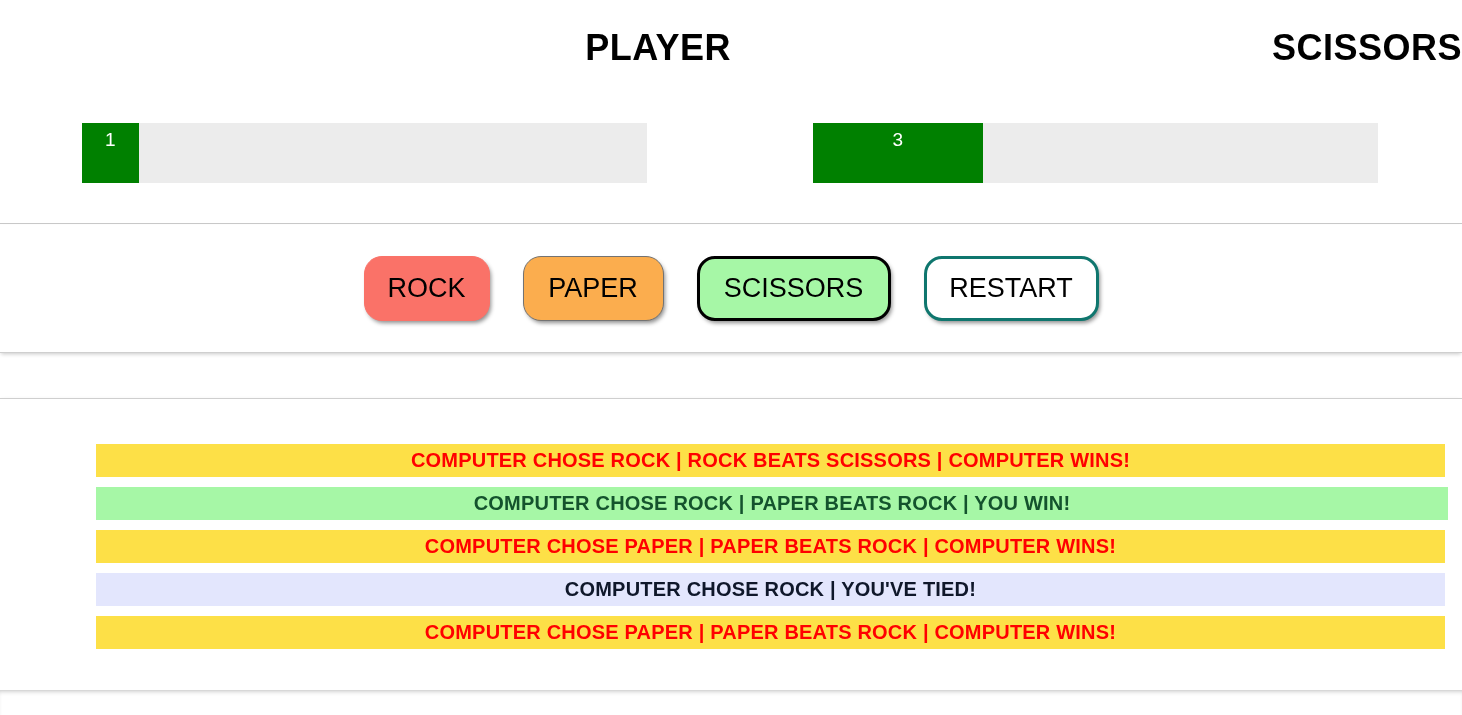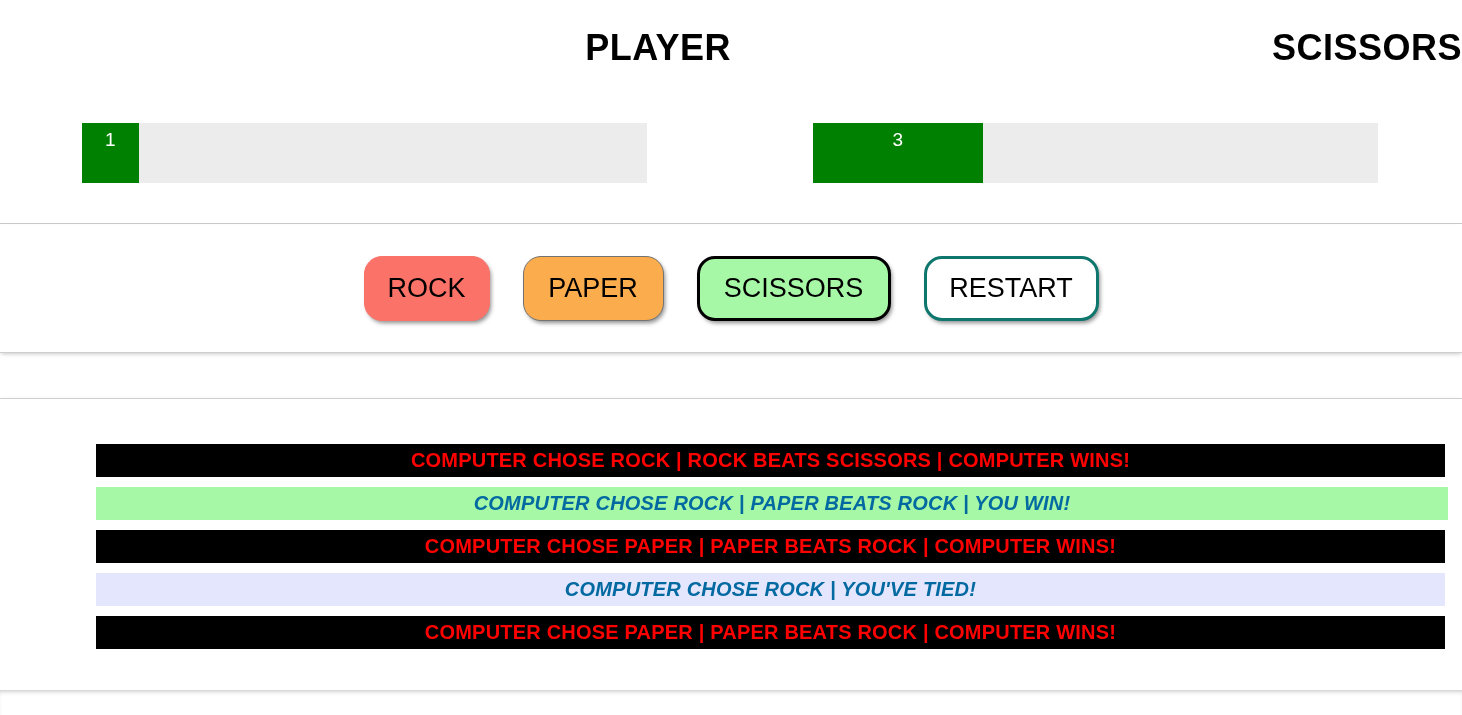--- a/index.html
+++ b/index.html
@@ -149,33 +149,31 @@
     align-items: center;
     justify-content: center;
     font-size: 20px;
     font-weight: bold;
     letter-spacing: 0.2px;
     box-sizing: border-box;
     user-select: none;
     white-space: nowrap;
   }
   .log-lose {
-    background: #000000;
+    background: #fde047;
     color: #ff0000;
   }
   .log-win {
     background: #a6f7a6;
-    color: #0369a1;
+    color: #14532d;
     margin-right: -3px;
-    font-style: italic;
   }
   .log-tie {
     background: #e3e6fd;
-    color: #0369a1;
-    font-style: italic;
+    color: #0f172a;
   }
 
   .bottom-edge {
     position: absolute;
     left: 0;
     top: 690px;
     width: 1462px;
     height: 25px;
     background: #ffffff;
     border-top: 1px solid #d8d8d8;

